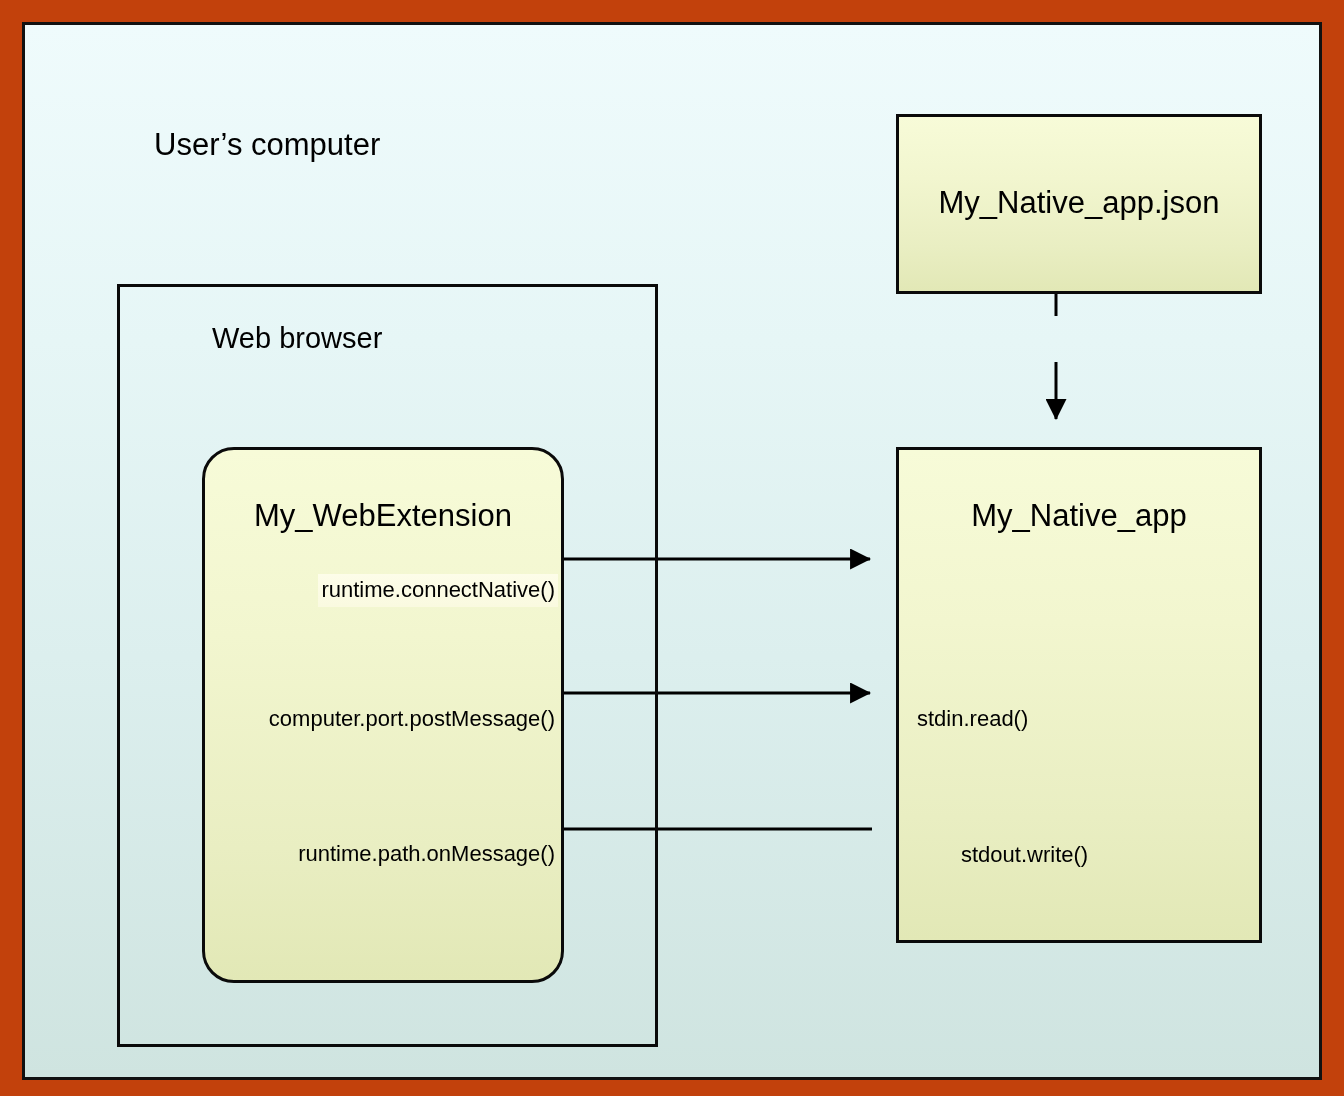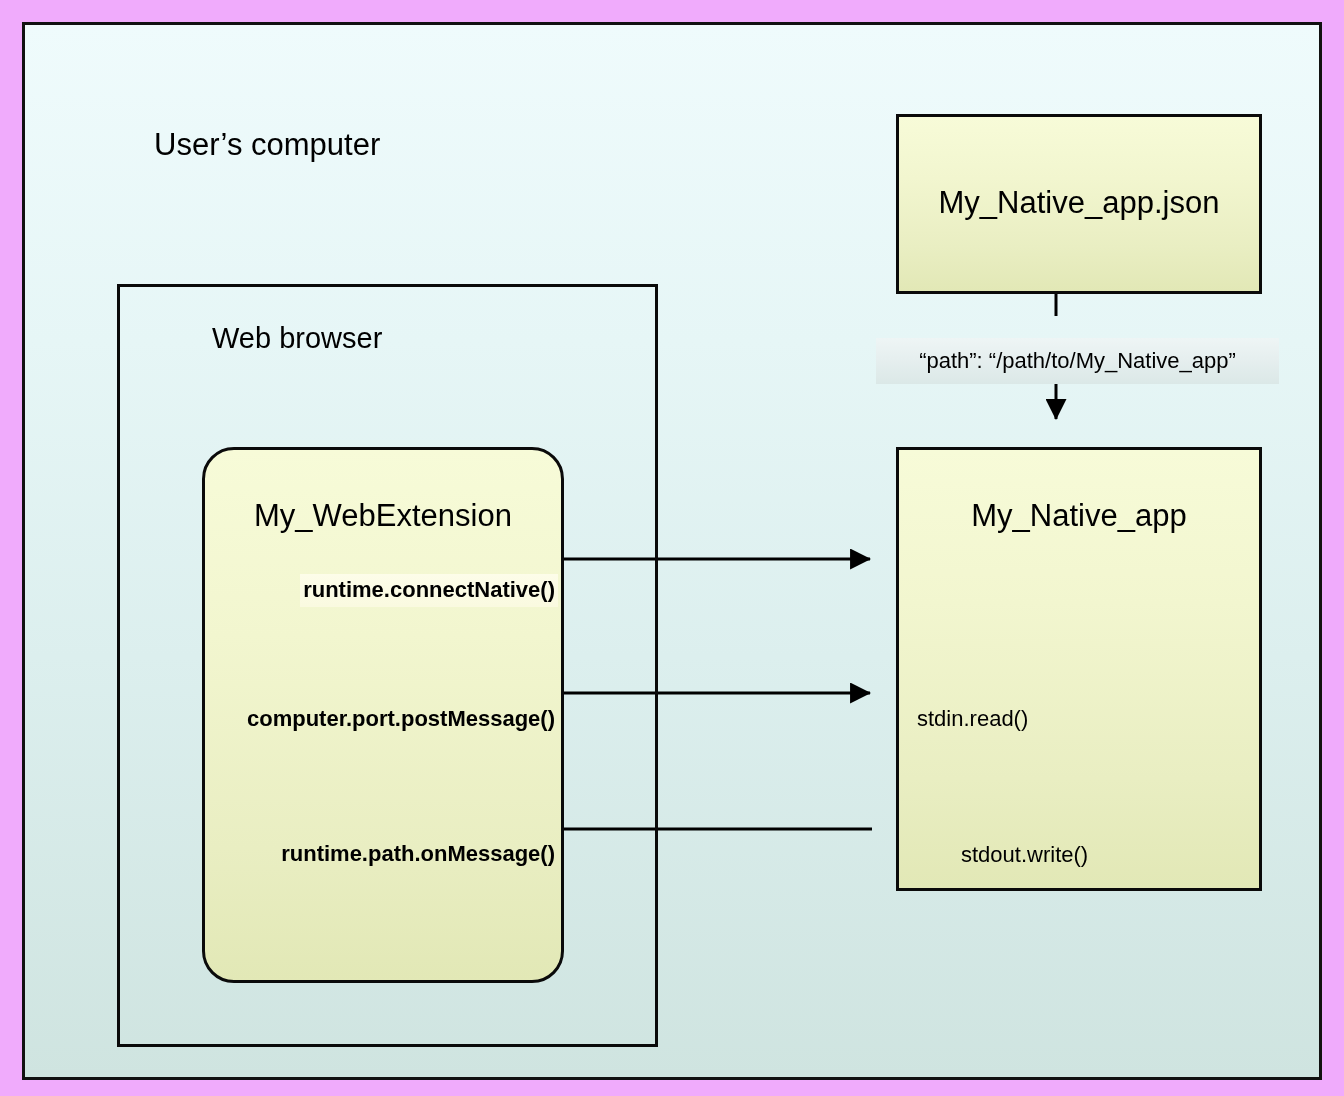--- a/index.html
+++ b/index.html
@@ -9,21 +9,21 @@
     background: #ffffff;
   }
   body {
     font-family: "Liberation Sans", sans-serif;
   }
 
   #page {
     position: relative;
     width: 1344px;
     height: 1096px;
-    background: #f0abfc;
+    background: #c2410c;
     overflow: hidden;
   }
 
   
   #canvas {
     position: absolute;
     left: 22px;
     top: 22px;
     width: 1300px;
     height: 1058px;
@@ -76,21 +76,21 @@
     left: 177px;
     top: 422px;
     width: 362px;
     height: 536px;
     border-radius: 32px;
   }
   #native-app-box {
     left: 871px;
     top: 422px;
     width: 366px;
-    height: 444px;
+    height: 496px;
   }
   #native-json-box {
     left: 871px;
     top: 89px;
     width: 366px;
     height: 180px;
   }
 
   .box-title {
     position: absolute;
@@ -111,21 +111,20 @@
     font-size: 22px;
     color: #000;
     white-space: nowrap;
     line-height: 1;
   }
   
   .api-label.left {
     right: 3px;
     text-align: right;
     padding-right: 3px;
-    font-weight: bold;
   }
   .api-label.right {
     left: 18px;
     text-align: center;
   }
   .api-label.hl {
     background: linear-gradient(to bottom, #fdfde9 0%, #fafae0 100%);
     padding: 5px 3px 6px 3px;
     top: 124px;
   }
@@ -202,21 +201,20 @@
 
     <div class="lbl" id="users-computer-label">User’s computer</div>
 
     <div id="web-browser-box"></div>
     <div class="lbl" id="web-browser-label">Web browser</div>
 
     <div class="yellow-box" id="native-json-box">
       <div class="box-title" id="native-json-title">My_Native_app.json</div>
     </div>
 
-    <div id="path-annotation">“path”: “/path/to/My_Native_app”</div>
 
     <div class="yellow-box" id="webextension-box">
       <div class="box-title" id="webextension-title">My_WebExtension</div>
 
       <div class="api-label left hl" id="lbl-connect-native">runtime.connectNative()</div>
 
       <div class="api-label left" id="lbl-post-message">computer.port.postMessage()</div>
 
       <div class="api-label left" id="lbl-on-message">runtime.path.onMessage()</div>
     </div>

